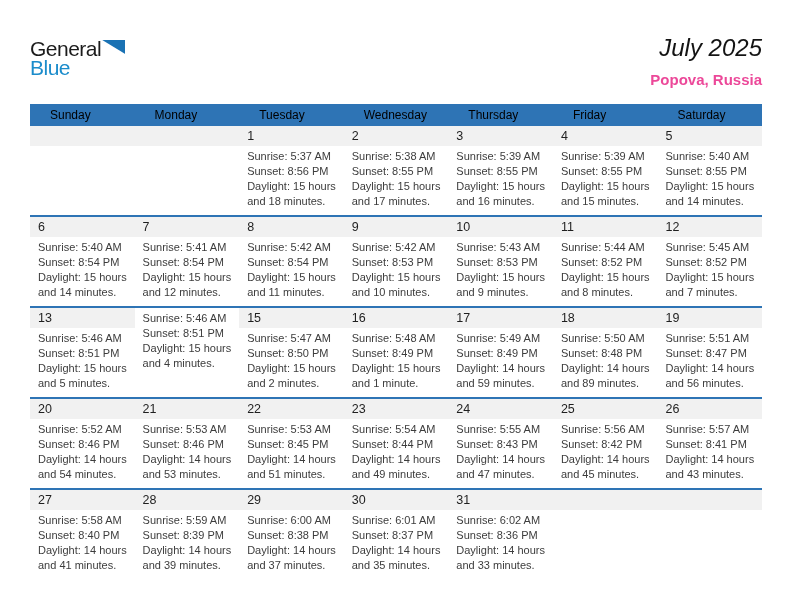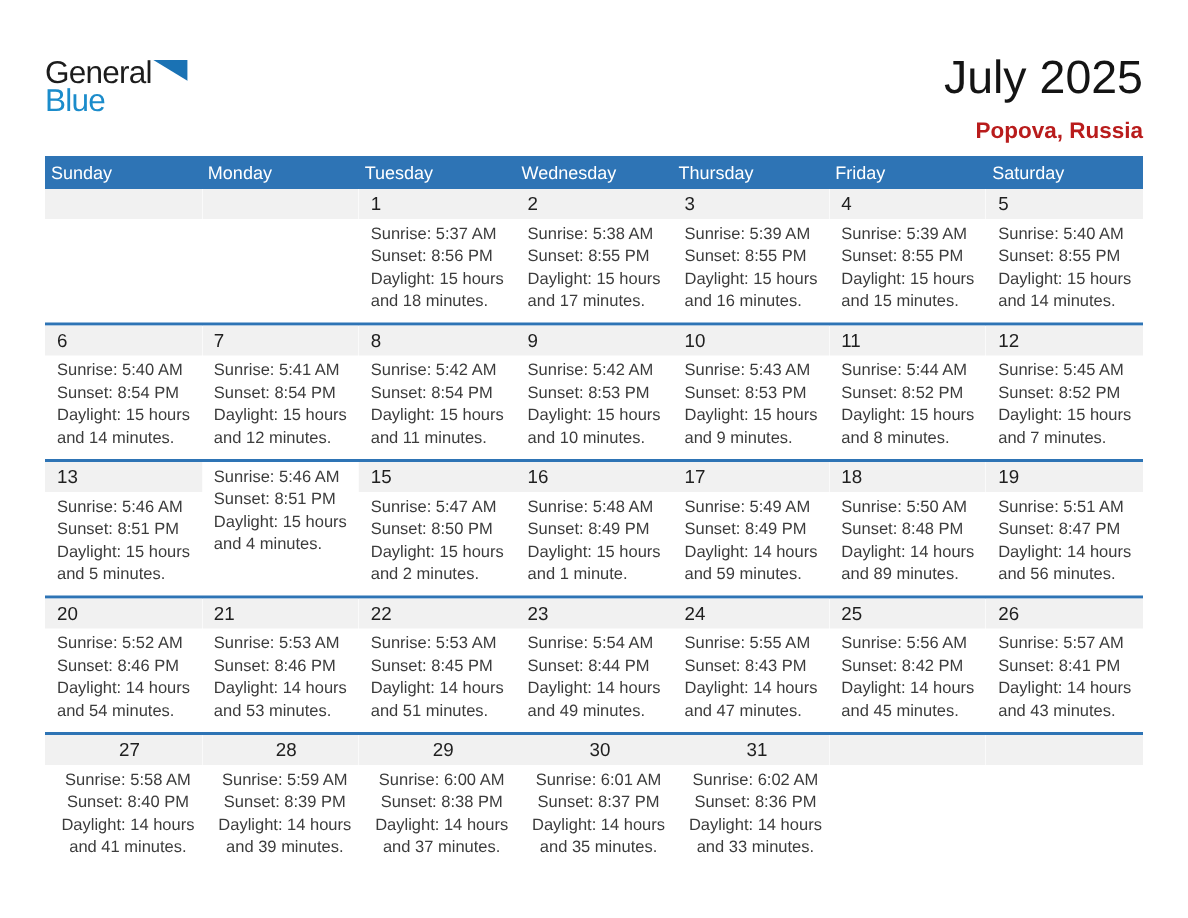--- a/index.html
+++ b/index.html
@@ -10,31 +10,31 @@
   
   .logo { position:absolute; left:30px; top:38px; line-height:1; }
   .logo-line1 { display:flex; align-items:flex-start; }
   .logo-general { font-size:21px; letter-spacing:-0.5px; color:#1c1c1c; font-weight:400; }
   .logo-triangle { width:23px; height:14px; margin-left:1px; margin-top:2px;
                    background:#1a72b4; clip-path:polygon(0 0, 100% 0, 100% 100%); }
   .logo-blue { font-size:21px; letter-spacing:-0.5px; color:#1b8ccb; 
                margin-top:-2px; padding-right:0px; }
 
   .title-block { position:absolute; right:30px; top:34px; text-align:right; }
-  .month-title { font-size:31px; color:#141414; font-weight:400; }
-  .location { font-size:15px; color:#b91c1c; font-weight:700; margin-top:9px; }
+  .month-title { font-size:24px; color:#141414; font-weight:400;font-style:italic; }
+  .location { font-size:15px; color:#ec4899; font-weight:700; margin-top:9px; }
 
   
   .calendar { position:absolute; left:30px; top:104px; width:732px; }
   .weekday-row { display:flex; background:#2e74b5; height:22px; }
-  .weekday-cell { flex:1 1 0; color:#ffffff; font-size:12px; line-height:22px;
-                  padding-left:4px; overflow:hidden; white-space:nowrap; }
+  .weekday-cell { flex:1 1 0; color:#000000; font-size:12px; line-height:22px;
+                  padding-left:20px; overflow:hidden; white-space:nowrap; }
 
   .week-row { display:flex; height:91px; border-bottom:2px solid #2e74b5; }
-  .week-row:last-child { border-bottom:none;text-align:center; }
+  .week-row:last-child { border-bottom:none; }
   .day-cell { flex:1 1 0; overflow:hidden; }
   .num-strip { height:20px; background:#f1f1f1; font-size:12.5px; color:#1f1f1f;
                line-height:20px; padding-left:8px; }
   .cell-details { padding:3px 2px 0 8px; font-size:11px; color:#3c3c3c; line-height:15px; }
   .cell-details div { white-space:nowrap; }
 </style>
 </head>
 <body>
 
 <div class="page">

